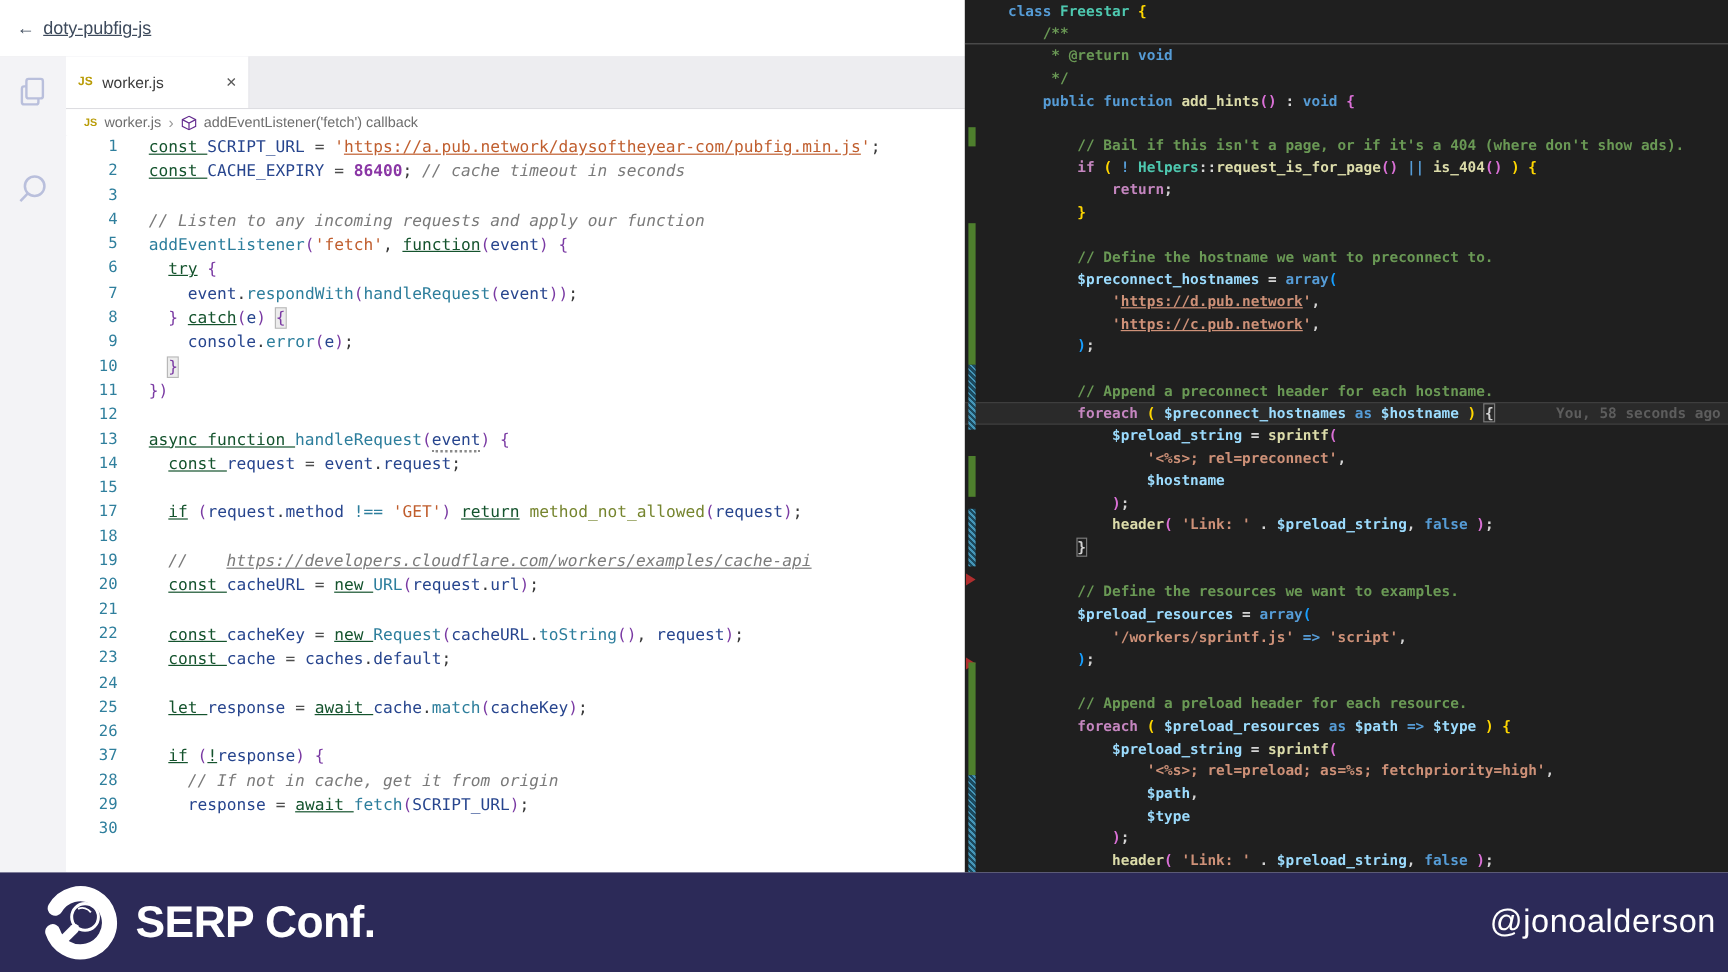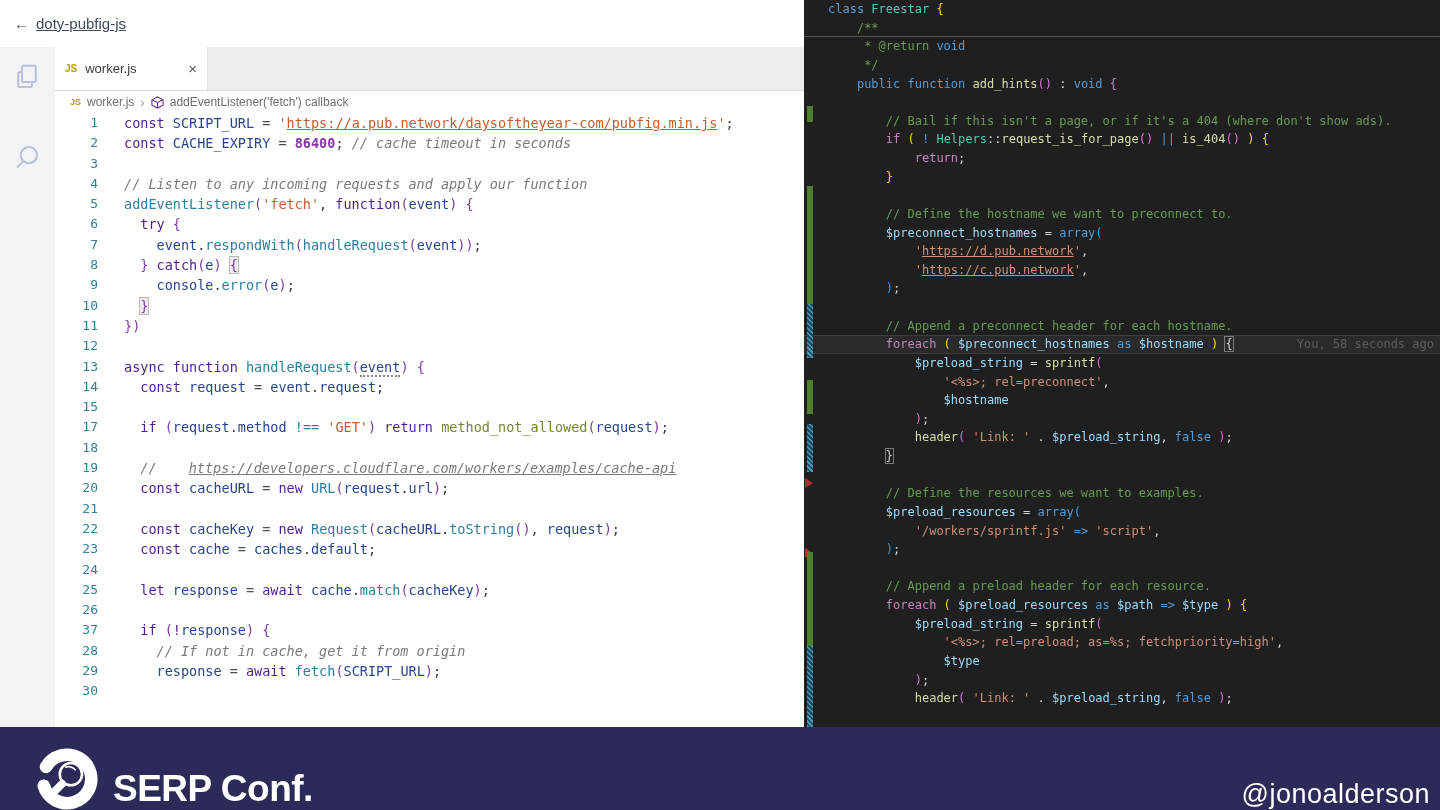--- a/index.html
+++ b/index.html
@@ -24,51 +24,51 @@
   .breadcrumb{position:absolute;left:55px;top:91px;right:0;height:22px;background:#fff;
               display:flex;align-items:center;gap:6px;padding-left:15px;font-size:12px;color:#6e6e6e;}
   .crumb-sep{color:#9a9a9a;font-size:13px;}
   .code-left{position:absolute;left:55px;top:113px;right:0;bottom:0;background:#fff;
              font-family:"DejaVu Sans Mono", monospace;font-size:13.5px;}
   .lrow{height:20.3px;line-height:20.3px;display:flex;white-space:pre;}
   .lnum{width:57px;min-width:57px;text-align:right;padding-right:14px;box-sizing:border-box;
         color:#2f7f9d;font-size:13px;}
   .ltxt{padding-left:12px;}
   
-  .kw{color:#4c1d95;} .var{color:#27458e;} .fn{color:#2d7e9c;} .fnc{color:#76852f;}
+  .kw{color:#14532d;text-decoration:underline;} .var{color:#27458e;} .fn{color:#2d7e9c;} .fnc{color:#76852f;}
   .str{color:#c05e2e;} .strl{color:#c05e2e;text-decoration:underline;}
   .com{color:#7a7a7a;font-style:italic;} .coml{color:#7a7a7a;font-style:italic;text-decoration:underline;margin-left:24px;}
   .num{color:#8a36a5;font-weight:bold;} .pun{color:#7a3aa3;} .pln{color:#383838;} .op{color:#4d4d4d;}
   .bx{color:#7a3aa3;background:#ececec;outline:1px solid #b8b8b8;}
   .varu{color:#27458e;border-bottom:2px dotted #8a8a8a;}
 
   
   .right-panel{position:absolute;left:804px;top:0;width:636px;height:727px;background:#1f1f1f;overflow:hidden;}
   .rgutter{position:absolute;left:0;top:0;width:14px;bottom:0;}
   .g-added{position:absolute;left:3px;width:6px;background:#4e7f2d;}
   .g-modified{position:absolute;left:3px;width:6px;
       background:repeating-linear-gradient(45deg,#4596b8 0px,#4596b8 1.5px,#1c4a5e 1.5px,#1c4a5e 3.5px);}
   .g-deleted{position:absolute;left:1px;width:0;height:0;
       border-top:5px solid transparent;border-bottom:5px solid transparent;border-left:8px solid #b02e2e;}
   .code-right{position:absolute;left:0;top:0;right:0;bottom:0;
               font-family:"DejaVu Sans Mono", monospace;font-size:12px;}
-  .rrow{height:18.64px;line-height:18.64px;padding-left:24px;white-space:pre;position:relative;box-sizing:border-box;}
+  .rrow{height:18.64px;line-height:18.64px;padding-left:36px;white-space:pre;position:relative;box-sizing:border-box;font-weight:bold;}
   .rrow.sep{border-bottom:1px solid #545454;}
   .rrow.cur{background:#2a2a2a;box-shadow:inset 0 1px 0 #3e3e3e,inset 0 -1px 0 #3e3e3e;}
   .blame{position:absolute;right:6px;top:0;color:#5d5d5d;}
   
   .r-pln{color:#d4d4d4;} .r-kw{color:#569cd6;} .r-ctl{color:#c586c0;} .r-cls{color:#4ec9b0;}
   .r-fn{color:#dcdcaa;} .r-var{color:#9cdcfe;} .r-str{color:#ce9178;}
   .r-strl{color:#ce9178;text-decoration:underline;}
   .r-com{color:#6a9955;} .r-b1{color:#ffd700;} .r-b2{color:#da70d6;} .r-b3{color:#179fff;}
   .r-op{color:#569cd6;} .r-bx{color:#d4d4d4;outline:1px solid #7a7a7a;}
 
   
   .footer{position:absolute;left:0;top:727px;width:1440px;height:83px;background:#2c2a58;
-          display:flex;align-items:flex-end;}
+          display:flex;align-items:center;}
   .logo{margin-left:36px;width:62px;height:62px;flex:none;}
   .brand{margin-left:15px;color:#fff;font-size:37px;font-weight:bold;letter-spacing:-0.5px;}
   .handle{margin-left:auto;margin-right:10px;color:#fff;font-size:27px;letter-spacing:0.5px;}
 </style>
 </head>
 <body>
 
 <div class="stage">
 
   <div class="left-panel">
@@ -172,20 +172,21 @@
         <div class="rrow"></div>
         <div class="rrow"><span class="tk r-pln">        </span><span class="tk r-com">// Define the resources we want to examples.</span></div>
         <div class="rrow"><span class="tk r-pln">        </span><span class="tk r-var">$preload_resources</span><span class="tk r-pln"> = </span><span class="tk r-kw">array</span><span class="tk r-b3">(</span></div>
         <div class="rrow"><span class="tk r-pln">            </span><span class="tk r-str">'/workers/sprintf.js'</span><span class="tk r-pln"> </span><span class="tk r-op">=&gt;</span><span class="tk r-pln"> </span><span class="tk r-str">'script'</span><span class="tk r-pln">,</span></div>
         <div class="rrow"><span class="tk r-pln">        </span><span class="tk r-b3">)</span><span class="tk r-pln">;</span></div>
         <div class="rrow"></div>
         <div class="rrow"><span class="tk r-pln">        </span><span class="tk r-com">// Append a preload header for each resource.</span></div>
         <div class="rrow"><span class="tk r-pln">        </span><span class="tk r-ctl">foreach</span><span class="tk r-pln"> </span><span class="tk r-b1">(</span><span class="tk r-pln"> </span><span class="tk r-var">$preload_resources</span><span class="tk r-pln"> </span><span class="tk r-kw">as</span><span class="tk r-pln"> </span><span class="tk r-var">$path</span><span class="tk r-pln"> </span><span class="tk r-op">=&gt;</span><span class="tk r-pln"> </span><span class="tk r-var">$type</span><span class="tk r-pln"> </span><span class="tk r-b1">)</span><span class="tk r-pln"> </span><span class="tk r-b1">{</span></div>
         <div class="rrow"><span class="tk r-pln">            </span><span class="tk r-var">$preload_string</span><span class="tk r-pln"> = </span><span class="tk r-fn">sprintf</span><span class="tk r-b2">(</span></div>
         <div class="rrow"><span class="tk r-pln">                </span><span class="tk r-str">'&lt;%s&gt;; rel=preload; as=%s; fetchpriority=high'</span><span class="tk r-pln">,</span></div>
+        <div class="rrow"><span class="tk r-pln">                </span><span class="tk r-var">$path</span><span class="tk r-pln">,</span></div>
         <div class="rrow"><span class="tk r-pln">                </span><span class="tk r-var">$type</span></div>
         <div class="rrow"><span class="tk r-pln">            </span><span class="tk r-b2">)</span><span class="tk r-pln">;</span></div>
         <div class="rrow"><span class="tk r-pln">            </span><span class="tk r-fn">header</span><span class="tk r-b2">(</span><span class="tk r-pln"> </span><span class="tk r-str">'Link: '</span><span class="tk r-pln"> . </span><span class="tk r-var">$preload_string</span><span class="tk r-pln">, </span><span class="tk r-kw">false</span><span class="tk r-pln"> </span><span class="tk r-b2">)</span><span class="tk r-pln">;</span></div>
       </div>
     <div class="rgutter">
         <div class="g-added" style="top: 106px; height: 16px;"></div>
         <div class="g-added" style="top: 186px; height: 118px;"></div>
         <div class="g-modified" style="top: 304px; height: 54px;"></div>
         <div class="g-added" style="top: 380px; height: 34px;"></div>
         <div class="g-modified" style="top: 424px; height: 48px;"></div>

